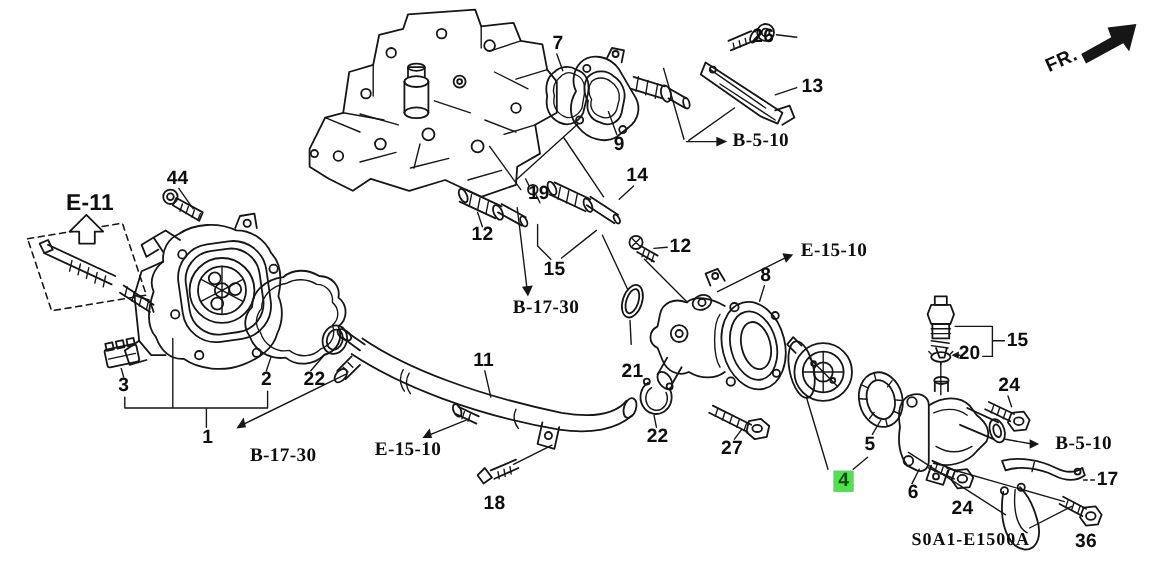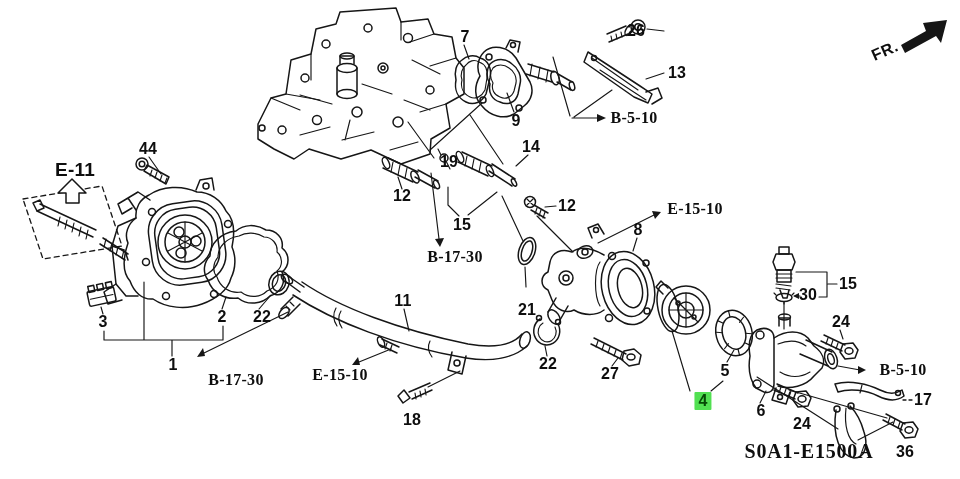--- a/index.html
+++ b/index.html
@@ -10,21 +10,21 @@
   .art .thin{stroke-width:1.15;}
   .art .dash{stroke-dasharray:5 4;stroke-width:1.3;}
   .art .dot{stroke-dasharray:3 3;stroke-width:1.3;}
   .art .fillb{fill:#161616;stroke:none;}
   .art .wfill{fill:#ffffff;}
   .lbl{position:absolute;transform:translate(-50%,-50%);white-space:nowrap;
        font-weight:bold;font-size:16px;color:#0e0e0e;letter-spacing:.2px;}
   .ref{font-size:16px;letter-spacing:.3px;font-family:Liberation Serif, serif;}
   .big{font-size:19px;}
   .hl{background:#52e052;color:#064a06;padding:0 4px;border-radius:1px;}
-  .code{font-family:"Liberation Serif",serif;font-weight:600;font-size:20px;letter-spacing:.8px;}
+  .code{font-family:"Liberation Serif",serif;font-weight:600;font-size:15px;letter-spacing:.8px;}
   .fr{transform:translate(-50%,-50%) rotate(-24deg);font-size:16px;letter-spacing:.5px;}
 </style>
 </head>
 <body>
 
 <div class="stage">
 
 <svg class="art" width="960" height="479" viewBox="0 0 960 479">
 
   <g>
@@ -382,21 +382,21 @@
 <div class="lbl ref" style="left:236px;top:380px">B-17-30</div>
 <div class="lbl ref" style="left:340px;top:375px">E-15-10</div>
 <div class="lbl" style="left:403px;top:301px">11</div>
 <div class="lbl" style="left:412px;top:420px">18</div>
 <div class="lbl" style="left:548px;top:364px">22</div>
 <div class="lbl" style="left:610px;top:374px">27</div>
 <div class="lbl hl" style="left:703px;top:401px">4</div>
 <div class="lbl" style="left:725px;top:371px">5</div>
 <div class="lbl" style="left:761px;top:411px">6</div>
 <div class="lbl" style="left:848px;top:284px">15</div>
-<div class="lbl" style="left:808px;top:295px">30</div>
+<div class="lbl" style="left:808px;top:295px">20</div>
 <div class="lbl" style="left:841px;top:322px">24</div>
 <div class="lbl ref" style="left:903px;top:370px">B-5-10</div>
 <div class="lbl" style="left:802px;top:424px">24</div>
 <div class="lbl" style="left:923px;top:400px">17</div>
 <div class="lbl" style="left:905px;top:452px">36</div>
 <div class="lbl code" style="left:809px;top:451px">S0A1-E1500A</div>
 <div class="lbl fr" style="left:885px;top:51px">FR.</div>
 
 </div>
 

